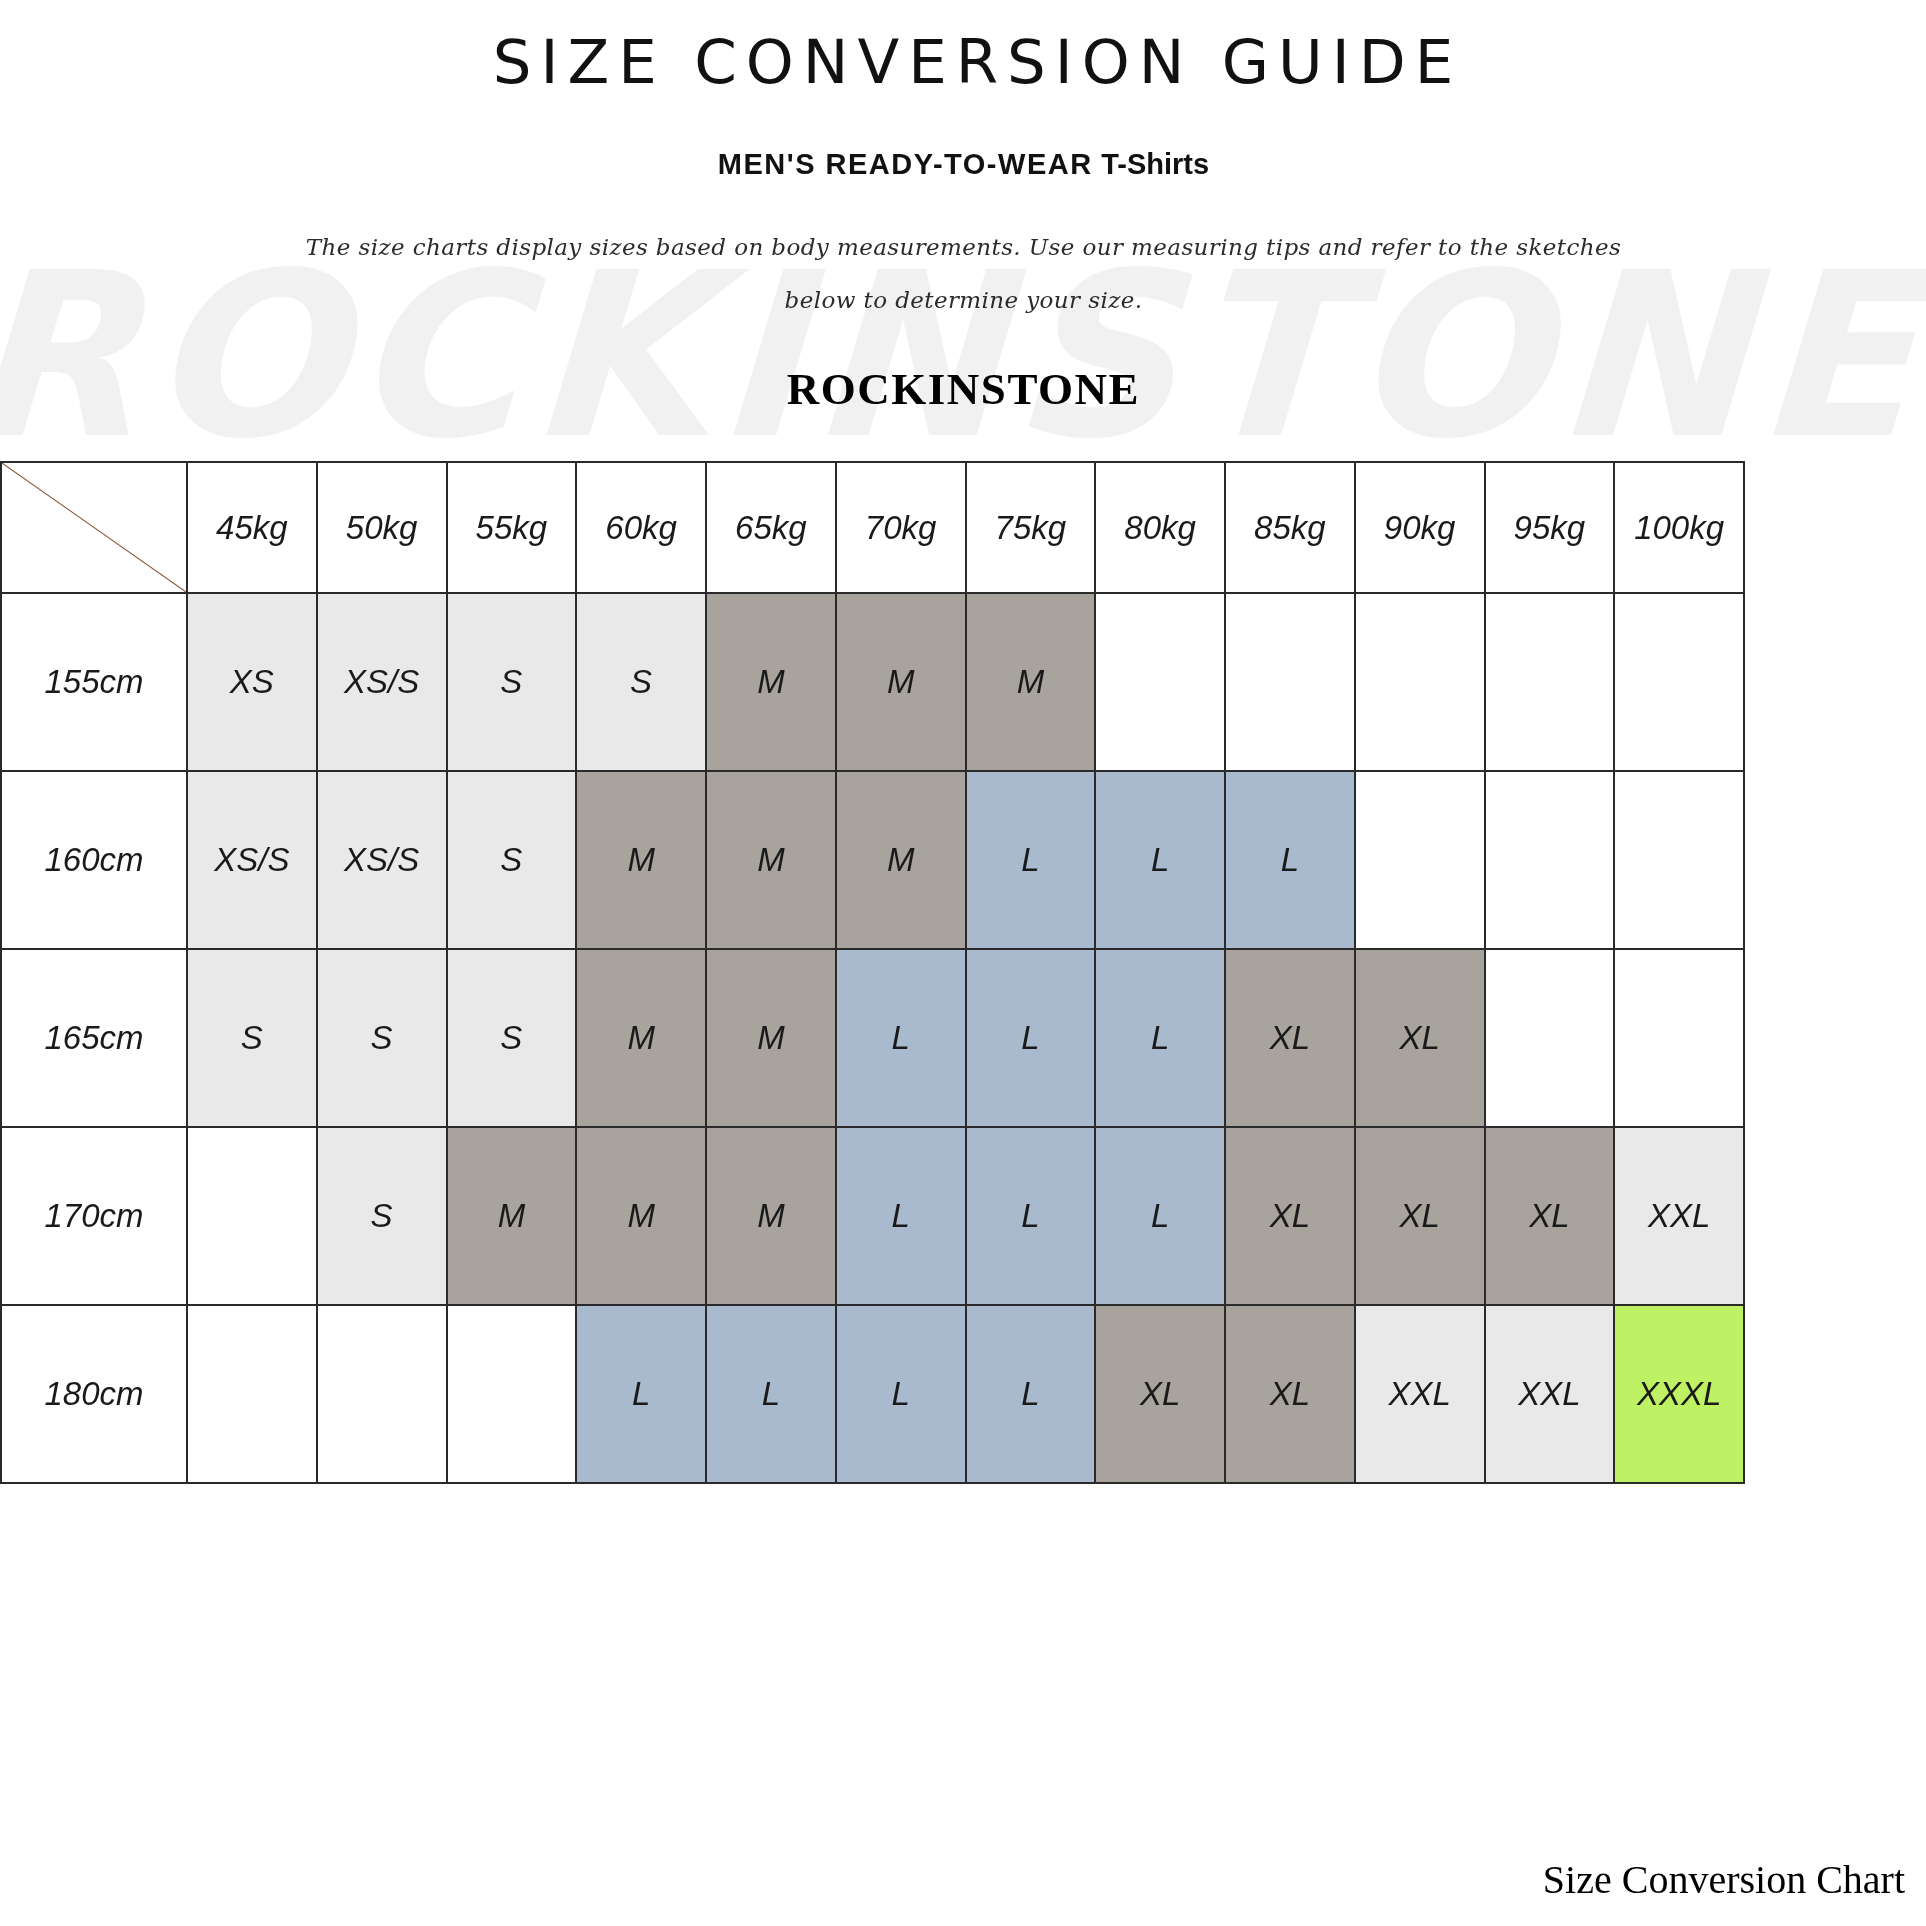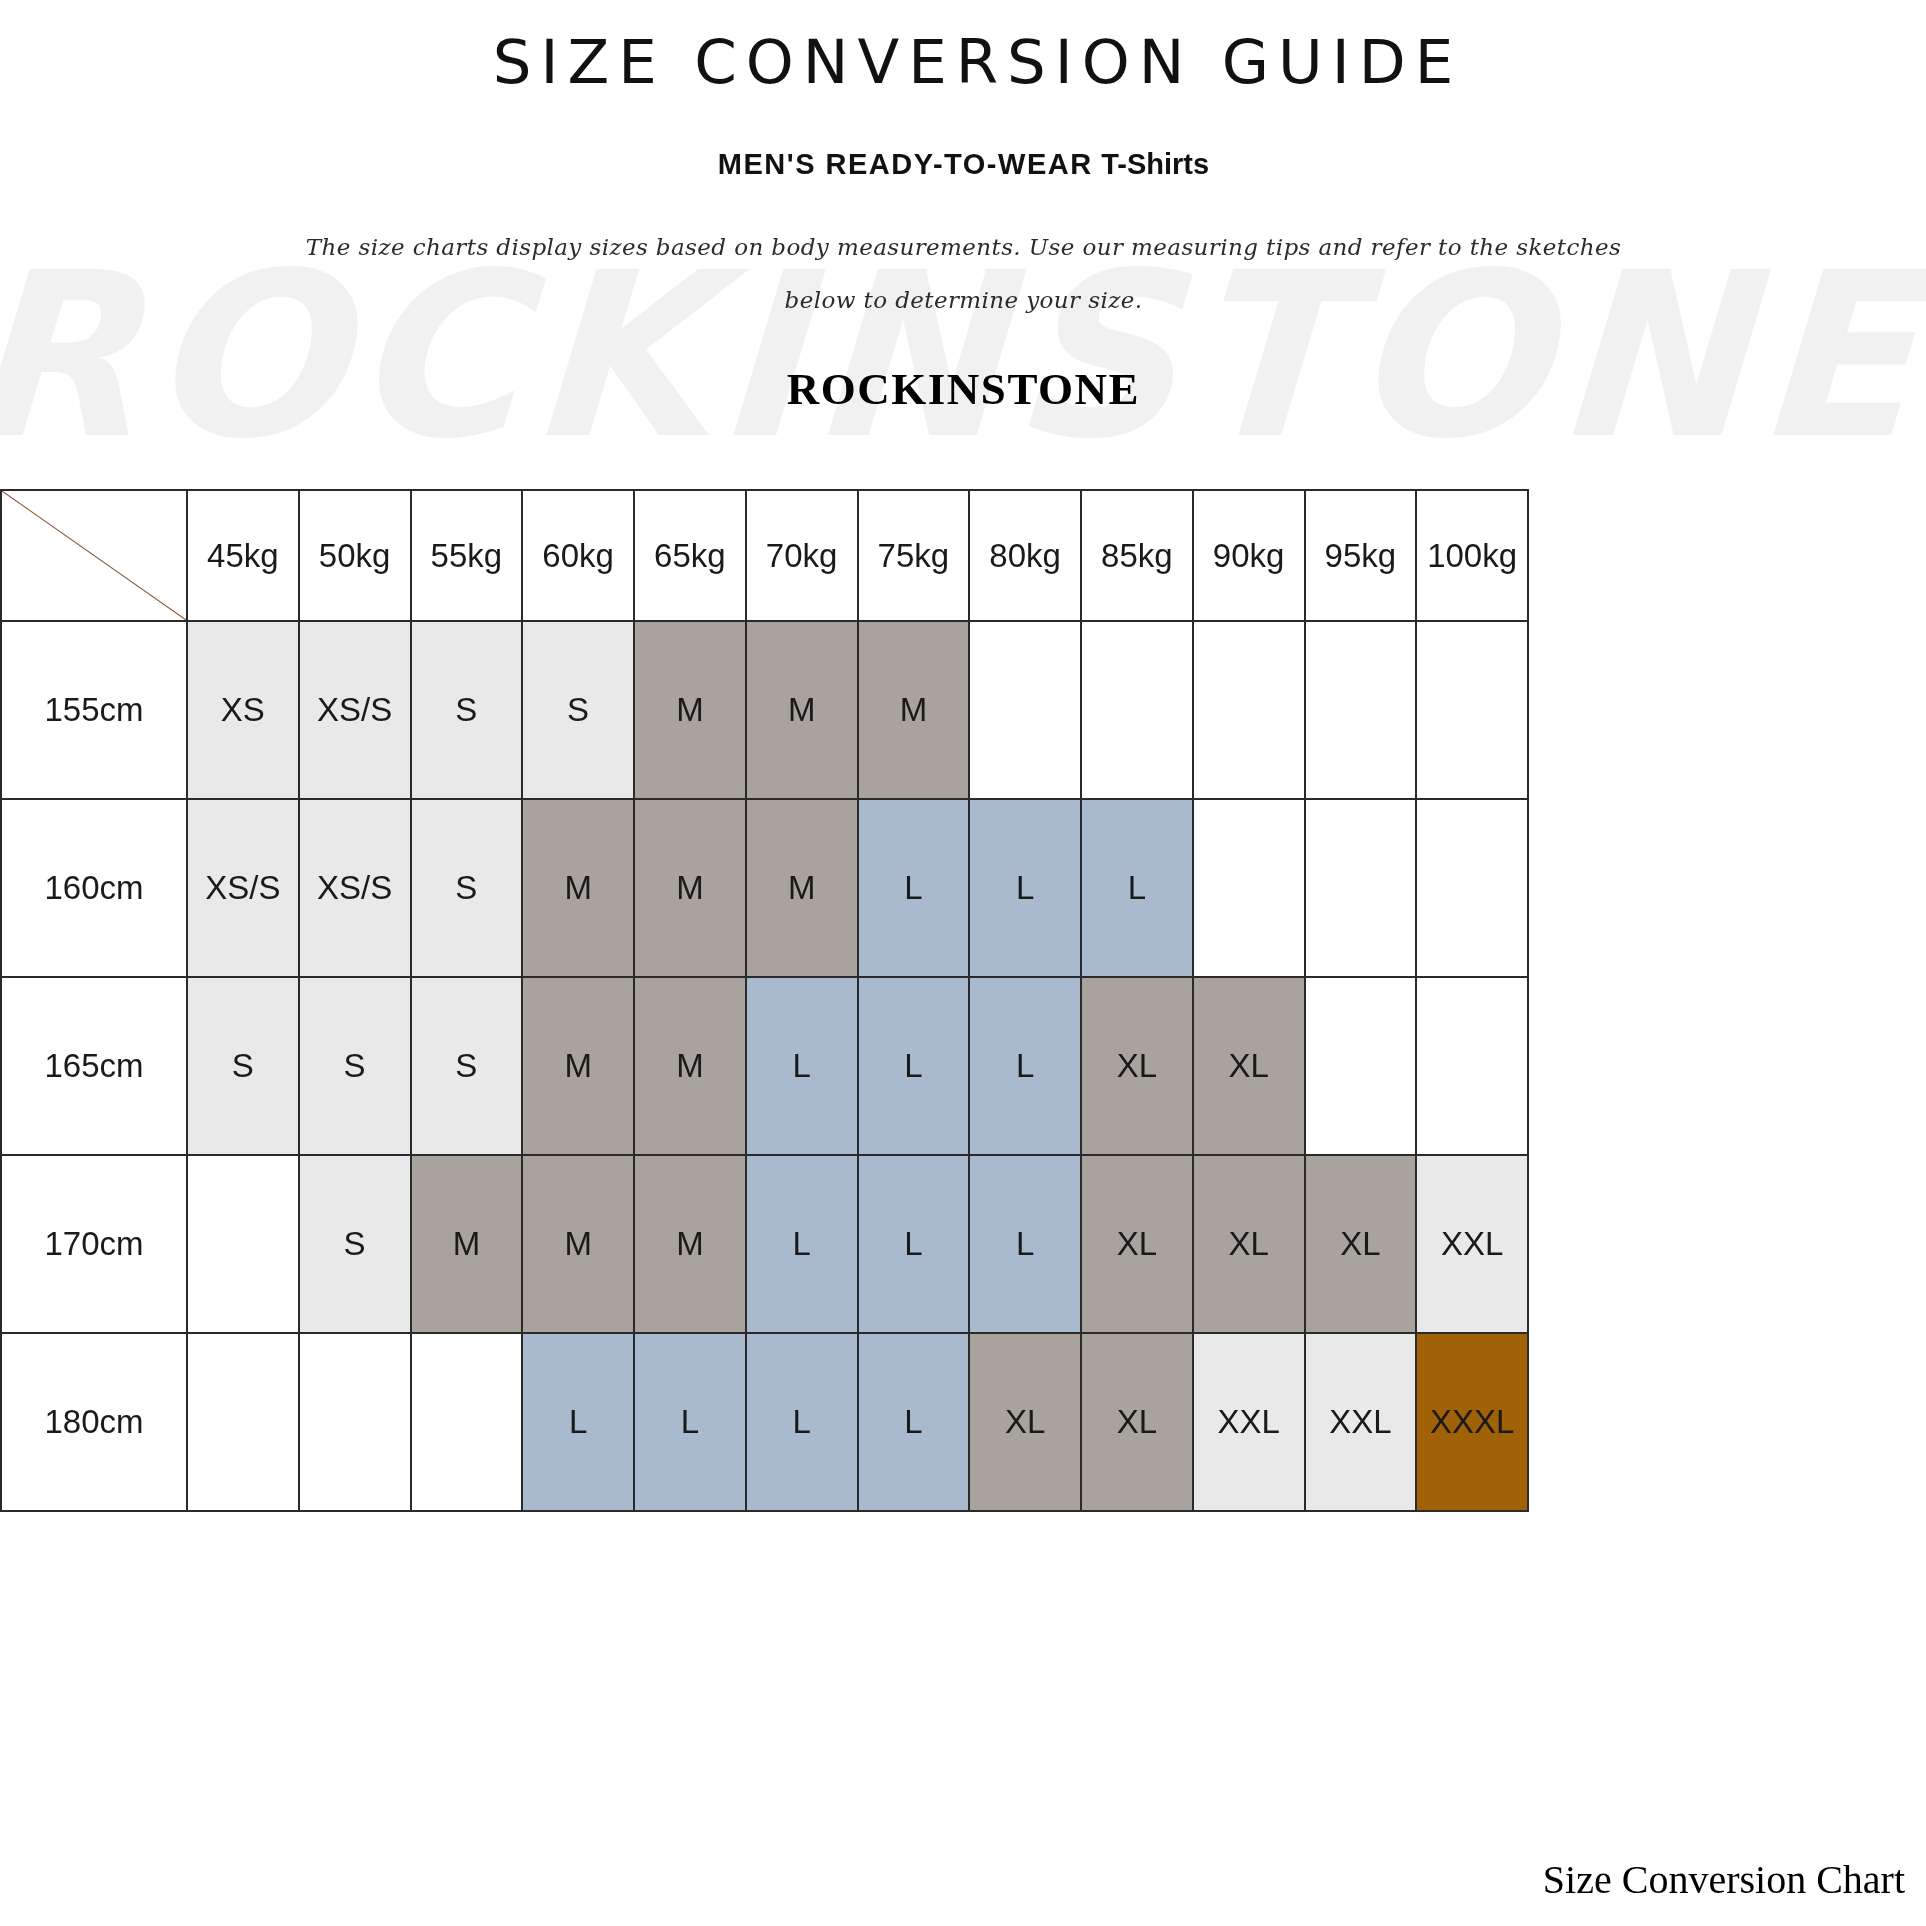--- a/index.html
+++ b/index.html
@@ -81,23 +81,24 @@
     font-family: "Liberation Serif", serif;
     font-size: 45px;
     font-weight: 700;
     letter-spacing: 1.5px;
     color: #000;
   }
 
   
   table.size-table {
     border-collapse: collapse;
-    margin-top: 74px;
-    width: 1529px;
+    margin-top: 46px;
+    width: 1745px;
     table-layout: fixed;
+    font-style: italic;
   }
   table.size-table td,
   table.size-table th {
     border: 2px solid #2a2a2a;
     text-align: center;
     vertical-align: middle;
     font-size: 33px;
     font-weight: 400;
     color: #1a1a1a;
     height: 176px;
@@ -122,21 +123,21 @@
   }
   .corner .slash svg { display: block; width: 100%; height: 100%; }
 
   .rowhead-cell { font-size: 33px; }
 
   
   .c-empty { background: #ffffff; }
   .c-light { background: #e9e9e9; }
   .c-gray  { background: #a8a39d; }
   .c-blue  { background: #a9bacf; }
-  .c-dblue { background: #a16207; }
+  .c-dblue { background: #bef264; }
 
   .footer-note {
     position: absolute;
     right: 22px;
     bottom: 24px;
     font-family: "Liberation Serif", serif;
     font-size: 40px;
     color: #000000;
     z-index: 3;
   }

